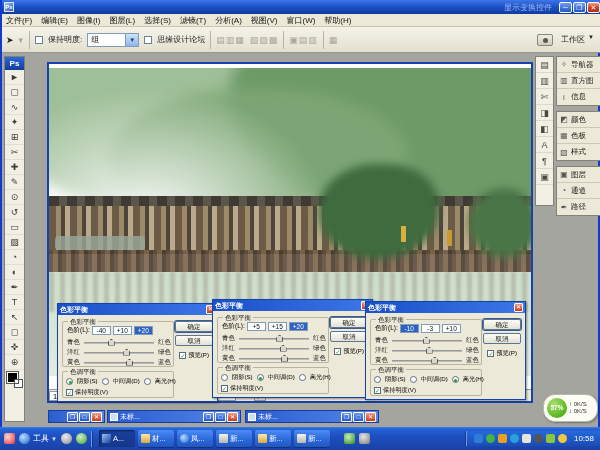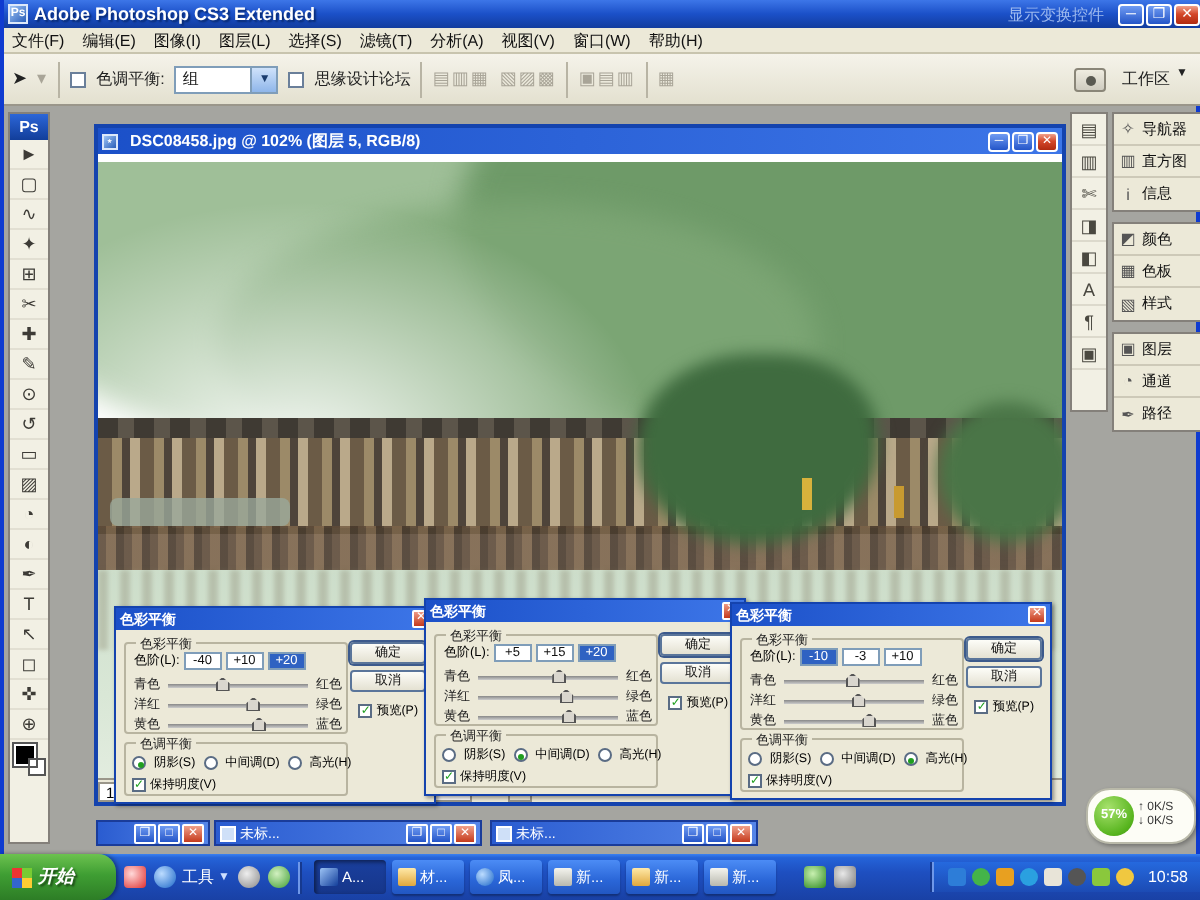--- a/index.html
+++ b/index.html
@@ -144,21 +144,20 @@
   #bubble .pct { width:20px; height:20px; border-radius:50%; background:radial-gradient(circle at 35% 30%,#a8e26e,#57b41e 70%,#3f8f12); color:#fff; font-size:6.5px; font-weight:bold; text-align:center; line-height:20px; }
   #bubble .spd { font-size:6px; color:#333; line-height:7px; }
 </style>
 </head>
 <body>
 
 <div id="ps-window">
 
   <div id="titlebar">
     <div class="app-ico">Ps</div>
-    <span class="t">Adobe Photoshop CS3 Extended</span>
     <span class="wm">显示变换控件</span>
     <div class="winbtn min">─</div>
     <div class="winbtn res">❐</div>
     <div class="winbtn cls">✕</div>
   </div>
 
   <div id="menubar">
     <span>文件(F)</span>
     <span>编辑(E)</span>
     <span>图像(I)</span>
@@ -169,21 +168,21 @@
     <span>视图(V)</span>
     <span>窗口(W)</span>
     <span>帮助(H)</span>
   </div>
 
   <div id="optionsbar">
     <span class="move-ico">➤</span>
     <span class="gray-ico">▾</span>
     <span class="opt-sep"></span>
     <span class="cb"></span>
-    <span>色调平衡:</span>
+    <span>保持明度:</span>
     <div class="mini-select">
       <span>组</span>
       <span class="dd">▼</span>
     </div>
     <span class="cb"></span>
     <span>思缘设计论坛</span>
     <span class="opt-sep"></span>
     <span class="gray-ico">▤▥▦</span>
     <span class="gray-ico">▧▨▩</span>
     <span class="opt-sep"></span>
@@ -219,29 +218,20 @@
     <div class="tool">T</div>
     <div class="tool">↖</div>
     <div class="tool">◻</div>
     <div class="tool">✜</div>
     <div class="tool">⊕</div>
     <div class="swatch-fg"></div>
     <div class="swatch-bg"></div>
   </div>
 
   <div id="docwin">
-    <div id="doc-title">
-      <div class="app-ico" style="width:8px;height:8px;line-height:6px;font-size:5px;">﹡</div>
-      <span class="t">DSC08458.jpg @ 102% (图层 5, RGB/8)</span>
-      <div class="btns">
-        <div class="winbtn sm min">─</div>
-        <div class="winbtn sm res">❐</div>
-        <div class="winbtn sm cls">✕</div>
-      </div>
-    </div>
     <div id="canvas">
       <div id="photo">
         <div class="mtn m1"></div>
         <div class="mtn m2"></div>
         <div class="mtn m3"></div>
         <div class="fog"></div>
         <div class="town"></div>
         <div class="stilts"></div>
         <div class="bridge"></div>
         <div class="bigtree"></div>
@@ -528,29 +518,20 @@
 
 <div id="bubble">
   <div class="pct">57%</div>
   <div>
     <div class="spd">↑ 0K/S</div>
     <div class="spd">↓ 0K/S</div>
   </div>
 </div>
 
 <div id="taskbar">
-  <div id="startbtn">
-    <div class="flag">
-        <i></i>
-        <i></i>
-        <i></i>
-        <i></i>
-      </div>
-    <span class="st">开始</span>
-  </div>
   <div class="ql-ico" style="background:radial-gradient(circle at 35% 35%,#ffd9d9,#e03030);"></div>
   <div class="ql-ico" style="background:radial-gradient(circle at 35% 35%,#bcdcff,#1a66c8);border-radius:50%;"></div>
   <span class="tools-lbl">工具</span>
   <span class="tools-dd">▼</span>
   <div class="ql-ico" style="background:radial-gradient(circle at 40% 35%,#eee,#888);border-radius:50%;"></div>
   <div class="ql-ico" style="background:radial-gradient(circle at 40% 35%,#d2f0c0,#3f9e33);border-radius:50%;"></div>
   <div class="tb-sep"></div>
 
   <div class="taskbtn active">
     <div class="tb-ico" style="background:linear-gradient(135deg,#9cc3f5,#123e9a);"></div>

